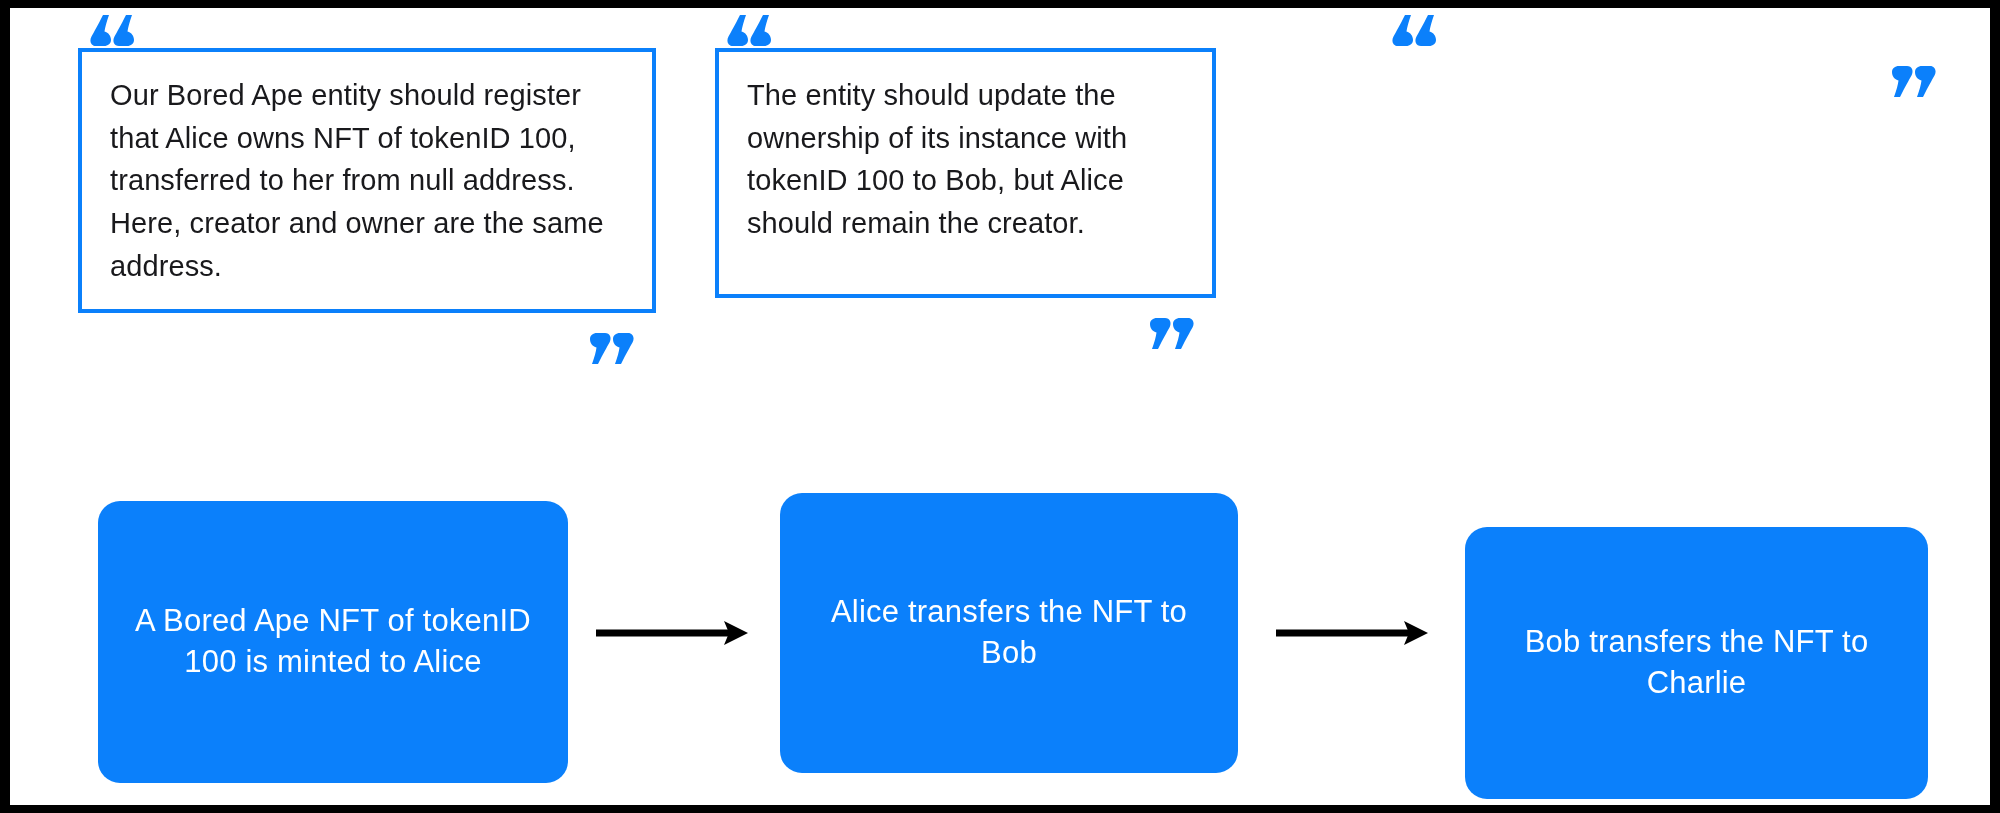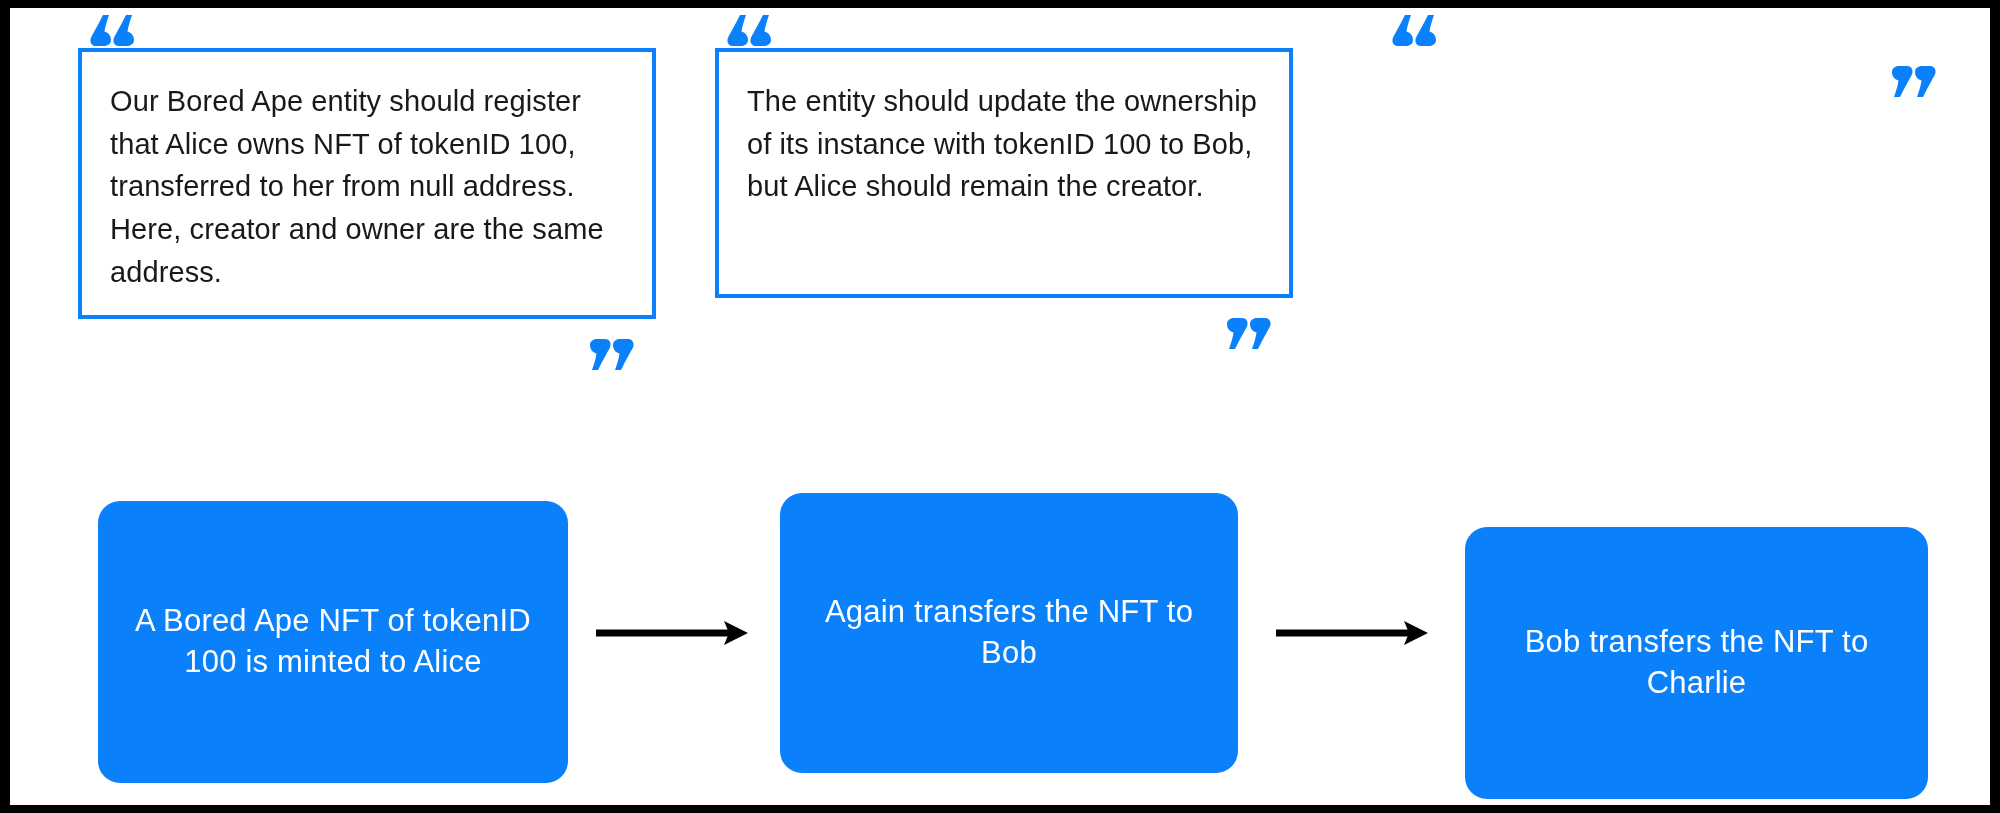--- a/index.html
+++ b/index.html
@@ -39,21 +39,21 @@
     left: 0;
     top: 0;
     width: 100%;
     height: 360px;
   }
   .quote-item {
     position: absolute;
     top: 4px;
   }
   .quote-item.q1 { left: 68px;   width: 578px; }
-  .quote-item.q2 { left: 705px;  width: 578px; }
+  .quote-item.q2 { left: 705px;  width: 501px; }
   .quote-item.q3 { left: 1370px; width: 578px; }
 
   .quote-mark {
     color: #0B80FB;
     line-height: 1;
     user-select: none;
     display: block;
   }
   .quote-mark svg { display: block; }
 
@@ -65,21 +65,21 @@
     display: flex;
     justify-content: flex-end;
     padding-right: 22px;
     margin-top: 20px;
   }
 
   .quote-box {
     border: 4px solid #0B80FB;
     background: #ffffff;
     box-sizing: border-box;
-    padding: 28px 26px 22px 28px;
+    padding: 22px 26px 22px 28px;
     min-height: 250px;
   }
   .quote-text {
     font-size: 29px;
     line-height: 1.47;
     color: #19191c;
     letter-spacing: 0.1px;
     margin: 0;
     white-space: pre-line;
   }
@@ -191,21 +191,21 @@
       </div>
 
       <div class="flow-arrow a1">
         <svg width="154" height="30" viewBox="0 0 154 30" aria-hidden="true">
           <line x1="0" y1="15" x2="136" y2="15" stroke="#000000" stroke-width="7" stroke-linecap="butt"></line>
           <path d="M128 3 L152 15 L128 27 L133 15 Z" fill="#000000"></path>
         </svg>
       </div>
 
       <div class="flow-node n2" style="background:#0B80FB;">
-        <span class="node-label">Again transfers the NFT to Bob</span>
+        <span class="node-label">Alice transfers the NFT to Bob</span>
       </div>
 
       <div class="flow-arrow a2">
         <svg width="154" height="30" viewBox="0 0 154 30" aria-hidden="true">
           <line x1="0" y1="15" x2="136" y2="15" stroke="#000000" stroke-width="7" stroke-linecap="butt"></line>
           <path d="M128 3 L152 15 L128 27 L133 15 Z" fill="#000000"></path>
         </svg>
       </div>
 
       <div class="flow-node n3" style="background:#0B80FB;margin-top:32px;">

